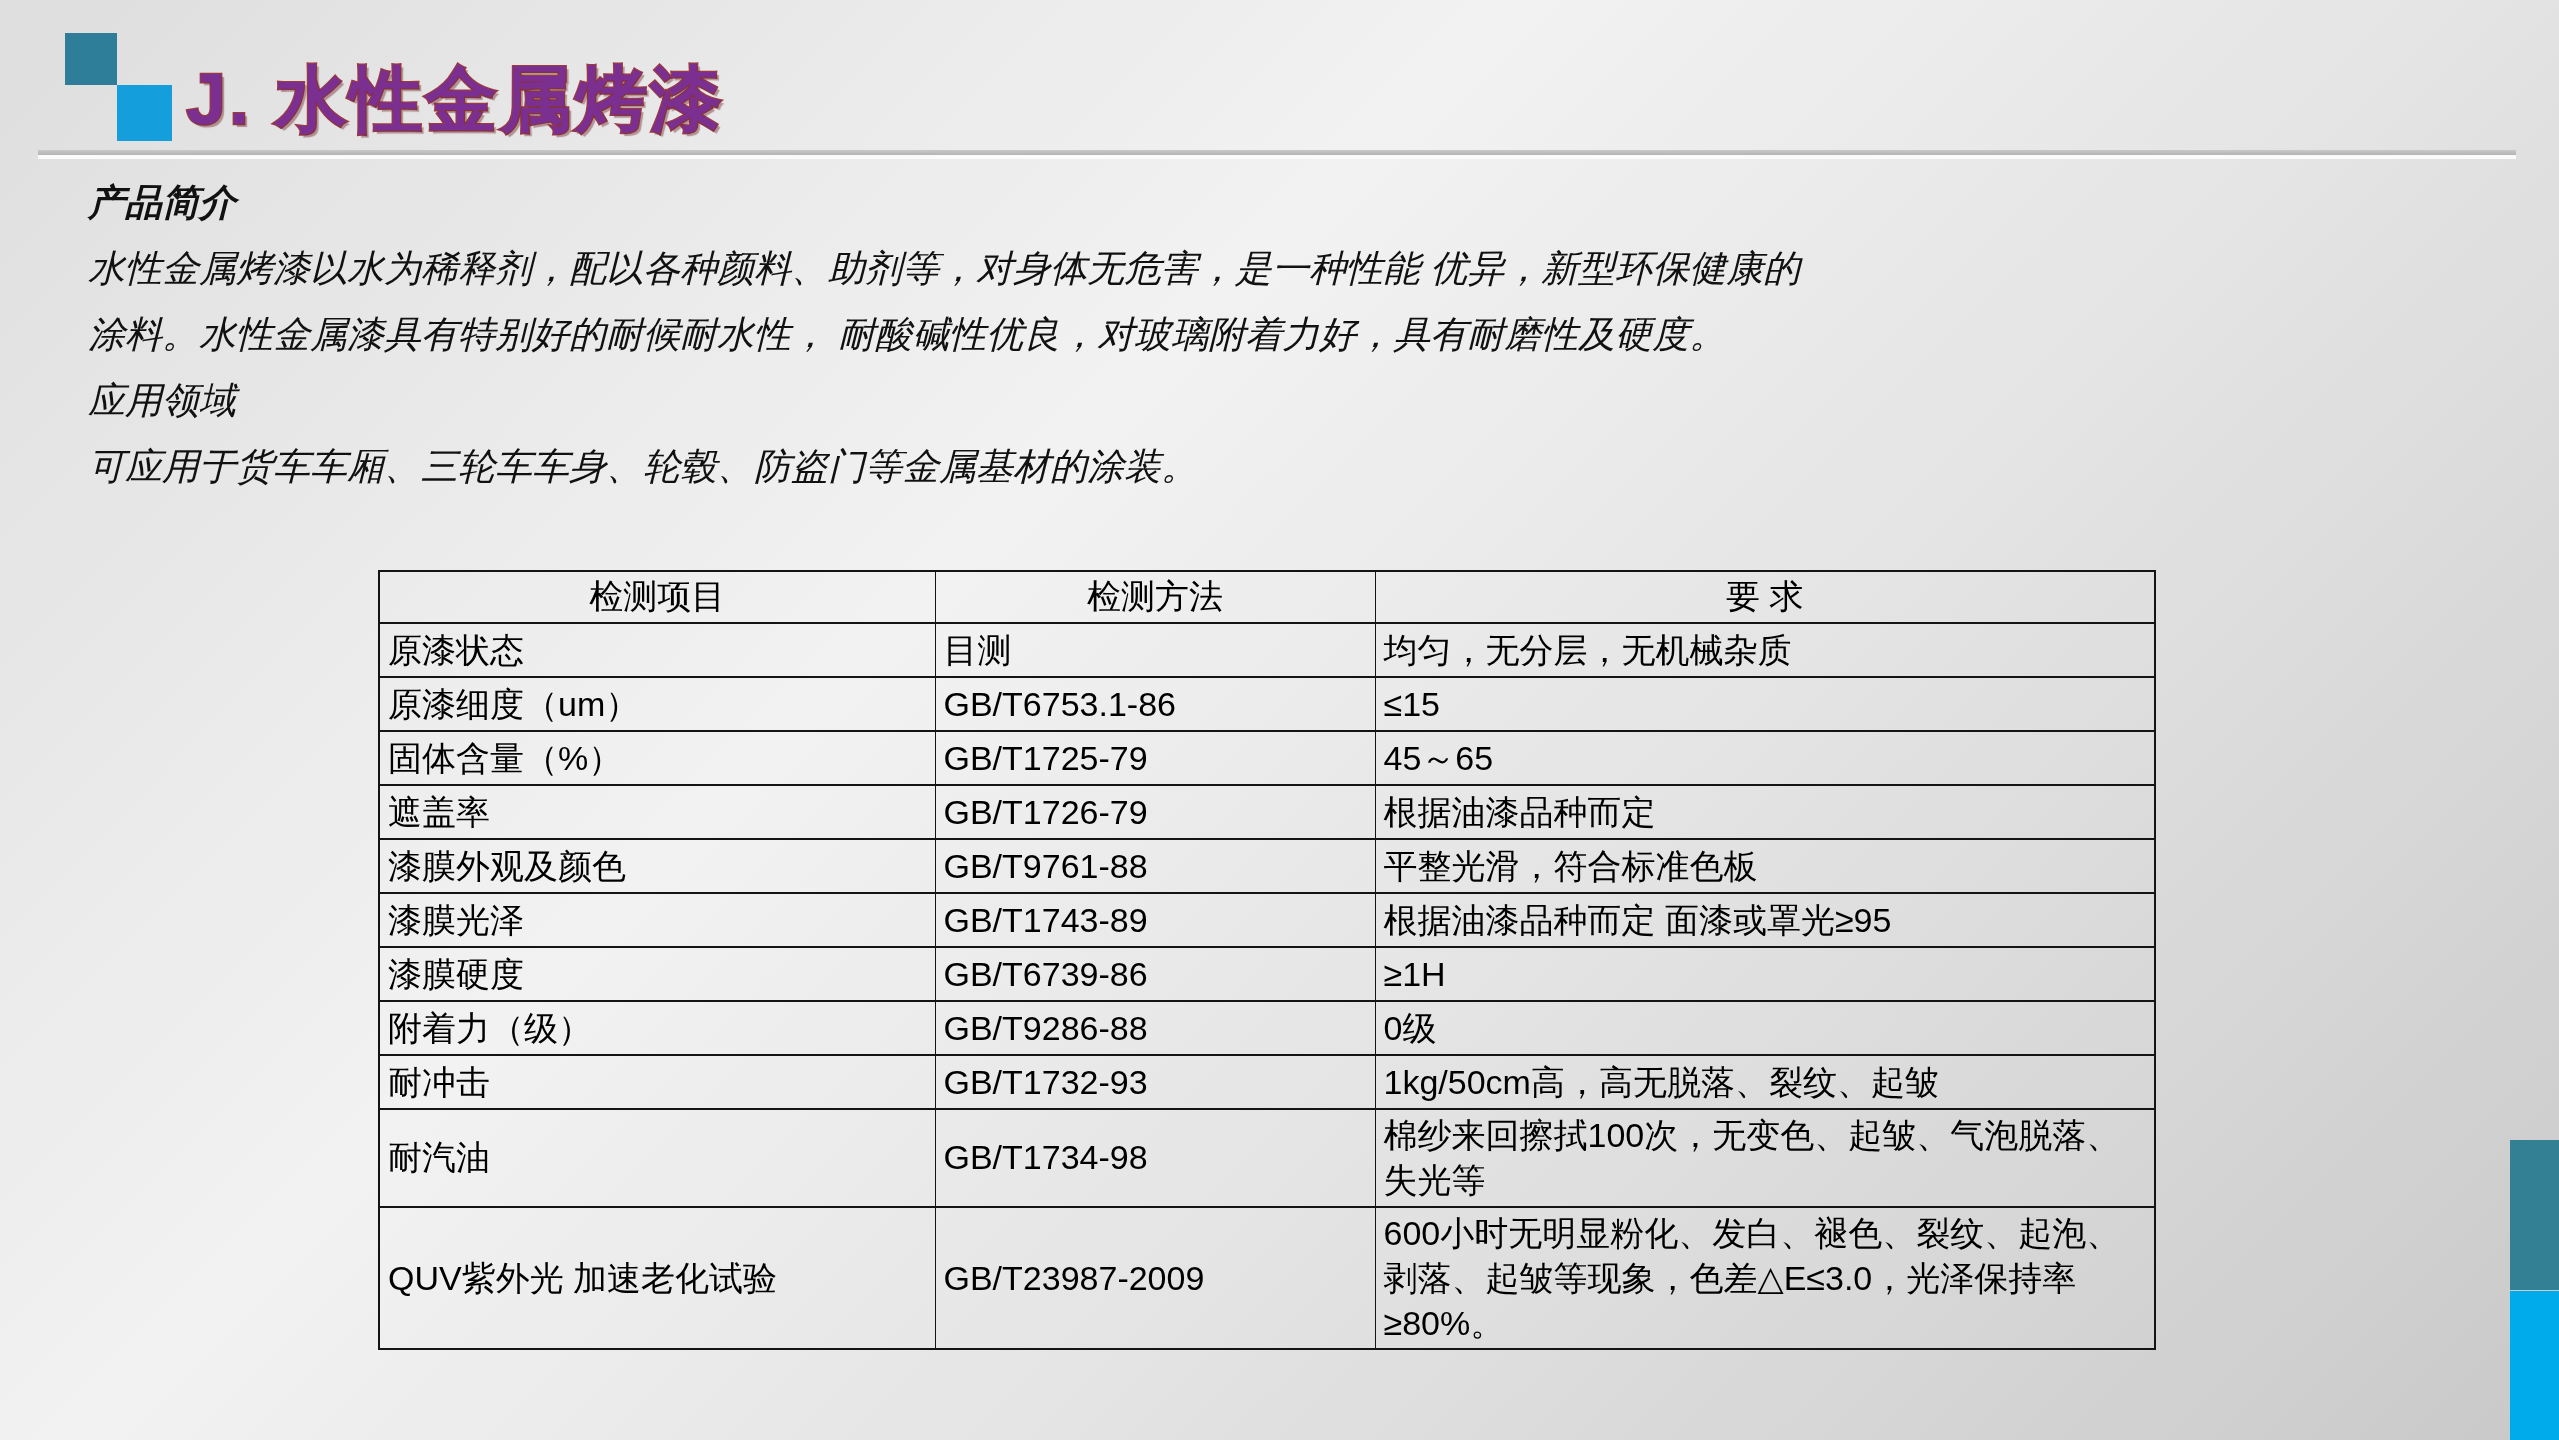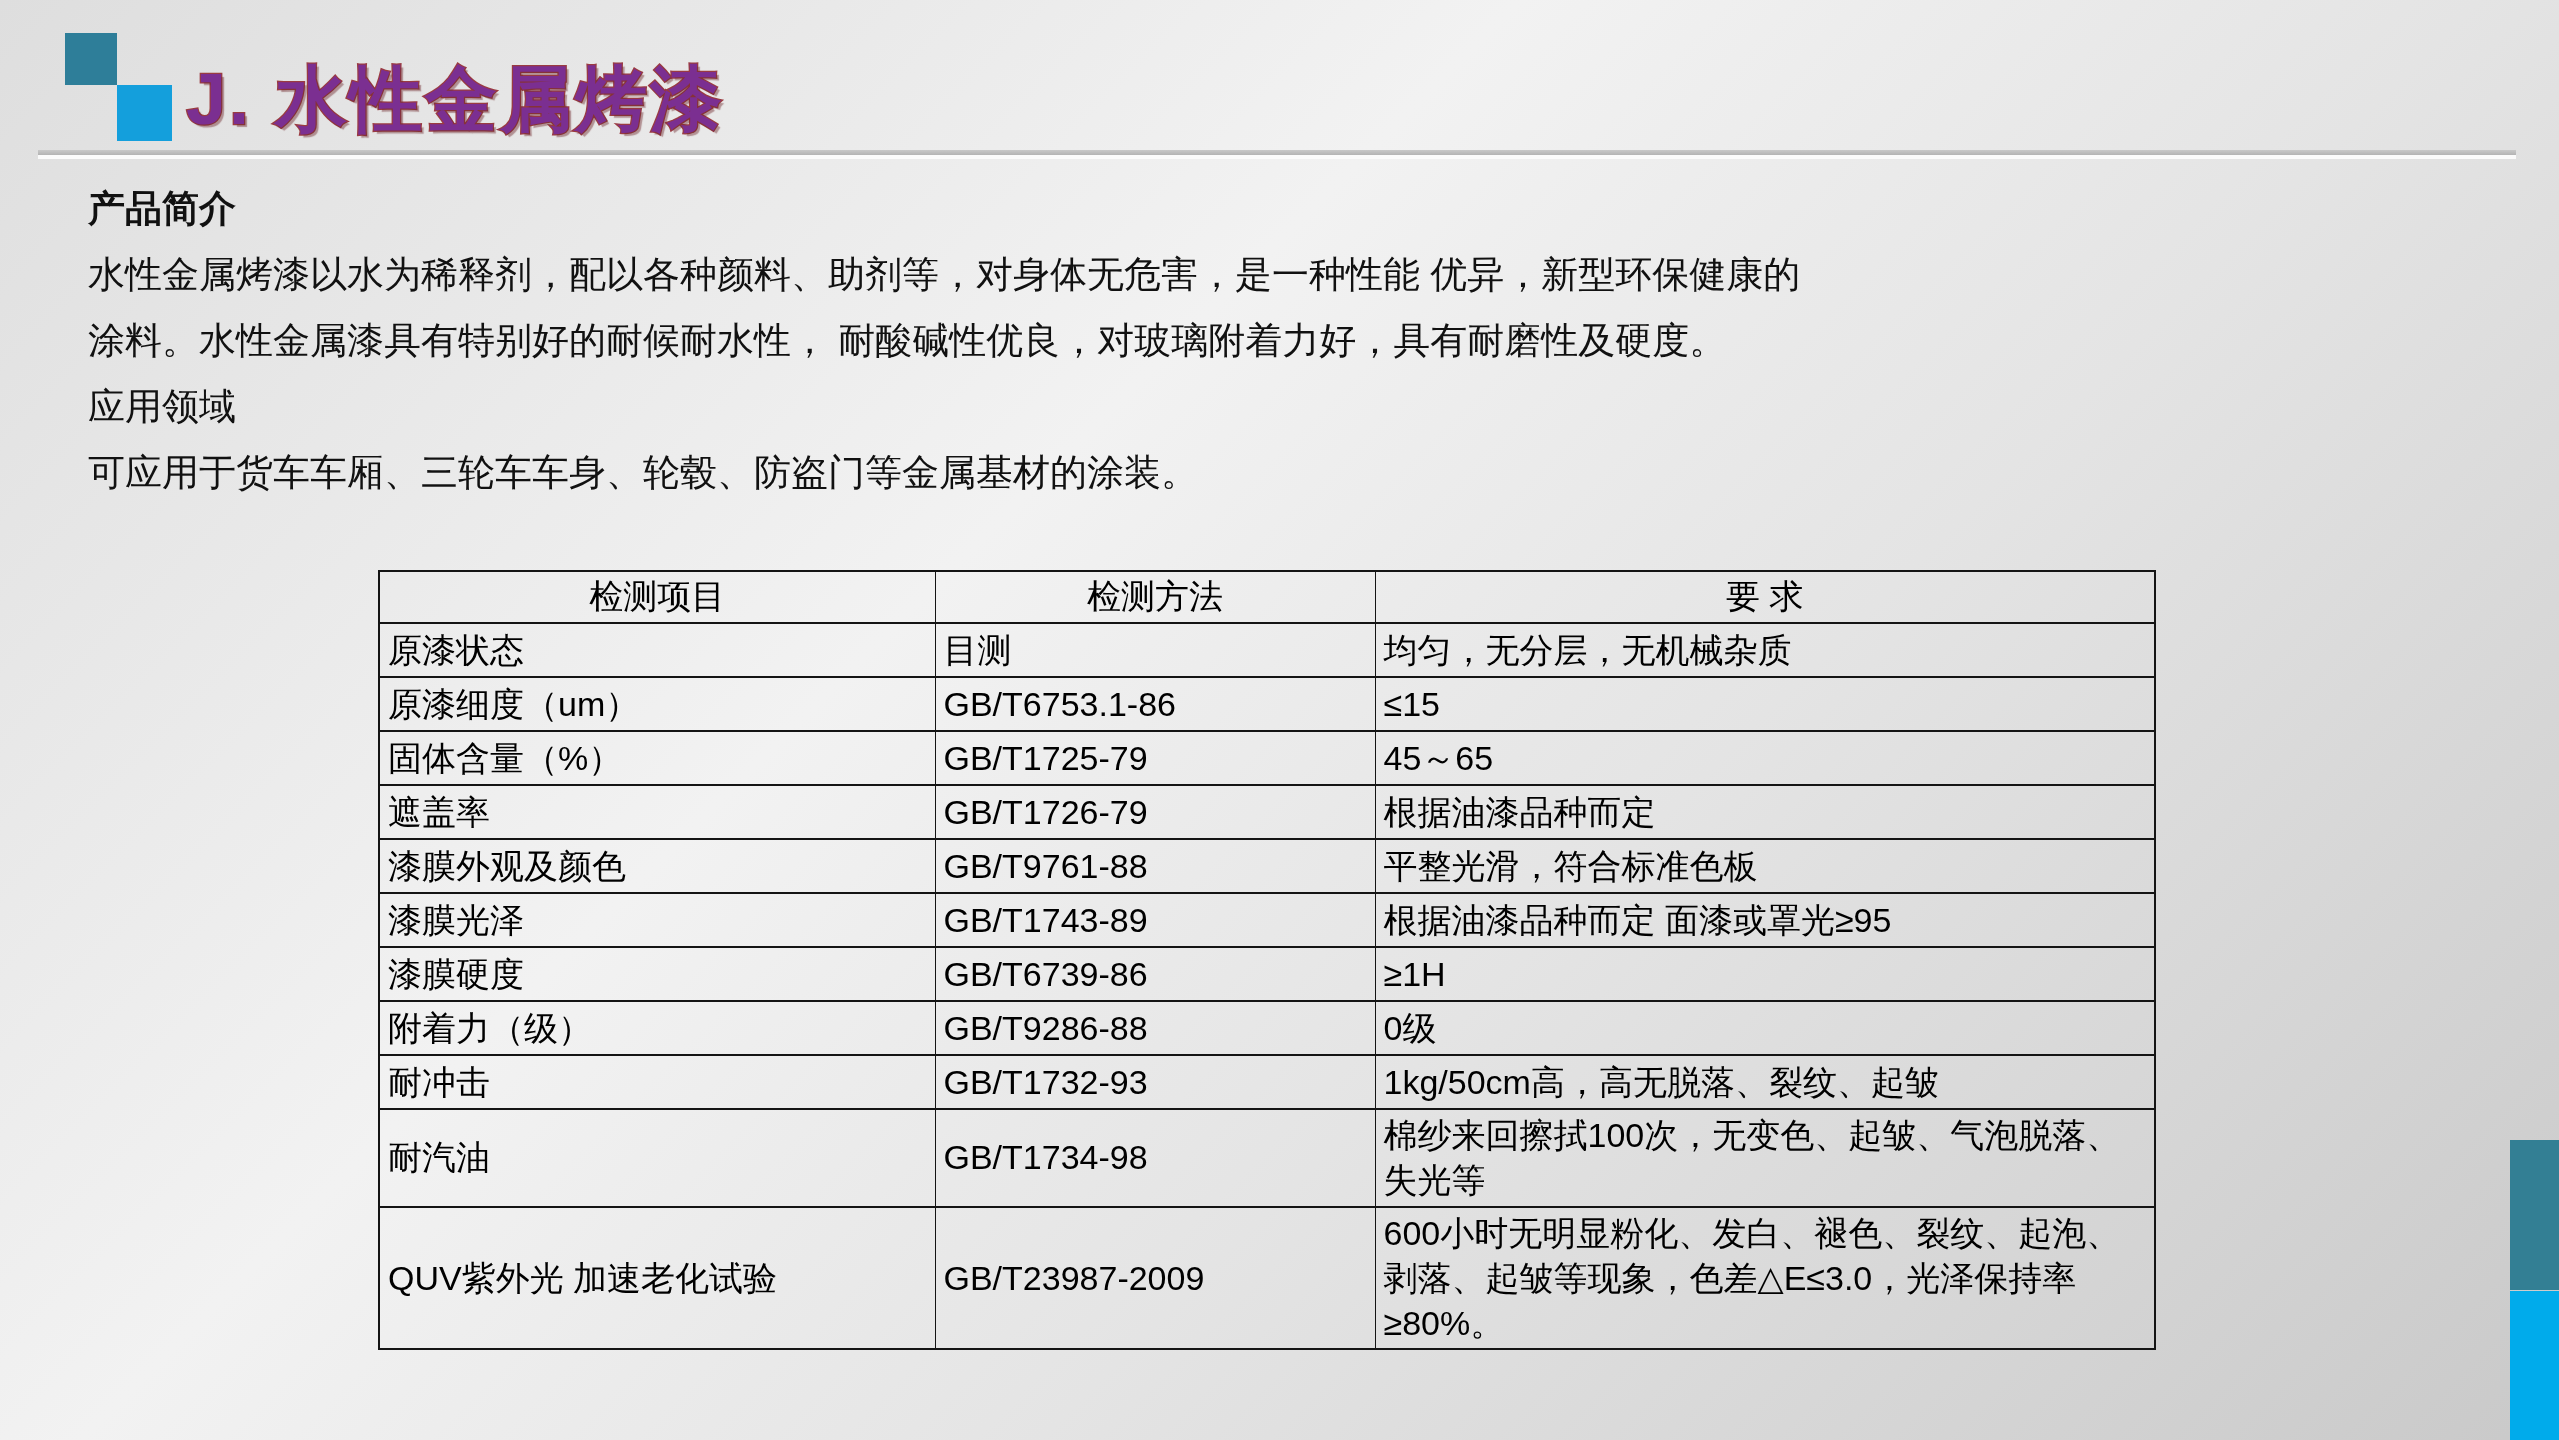--- a/index.html
+++ b/index.html
@@ -26,22 +26,22 @@
     margin-top:36px;
   }
   
   .divider{
     position:absolute;left:38px;top:150px;width:2478px;height:5px;
     background:linear-gradient(to bottom,#c9c9c9,#b3b3b3);
     border-bottom:4px solid #fbfbfb;
   }
   
   .intro{
-    position:absolute;left:88px;top:176px;width:2400px;
-    font-size:37px;line-height:66px;color:var(--text);
+    position:absolute;left:88px;top:170px;width:2400px;
+    font-size:37px;line-height:66px;color:var(--text);font-style:italic;
   }
   .intro-heading{font-weight:bold;}
   .intro-line{white-space:pre-wrap;}
   
   .spec-table{
     position:absolute;left:378px;top:570px;width:1776px;
     border-collapse:collapse;table-layout:fixed;
     font-size:34px;color:#000;
     border:2px solid var(--table-border);
   }

